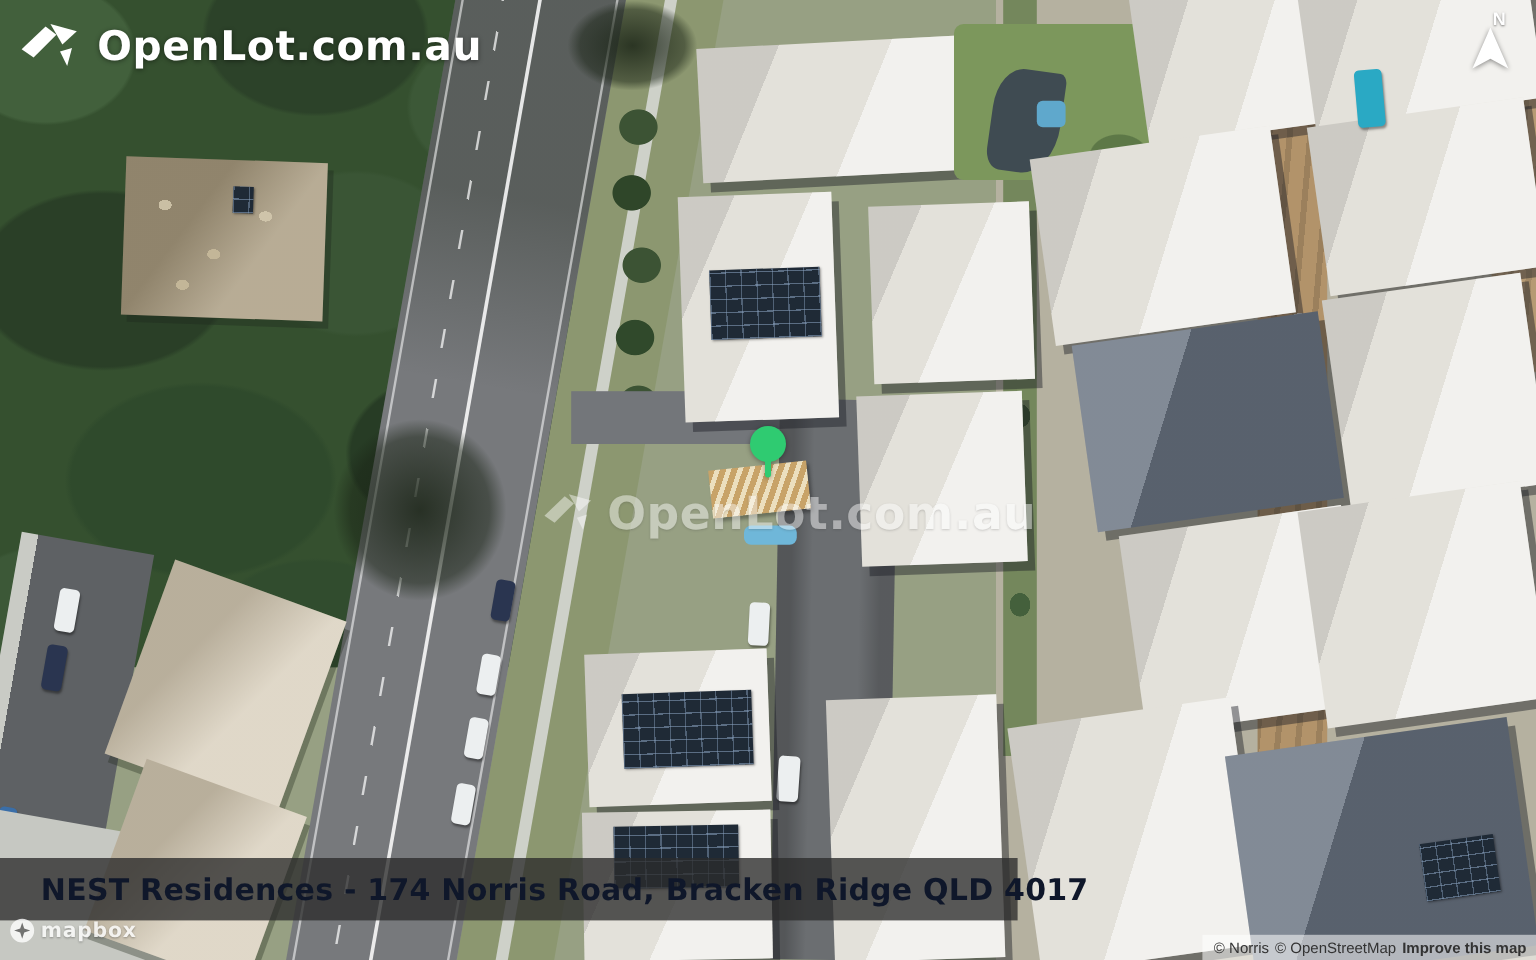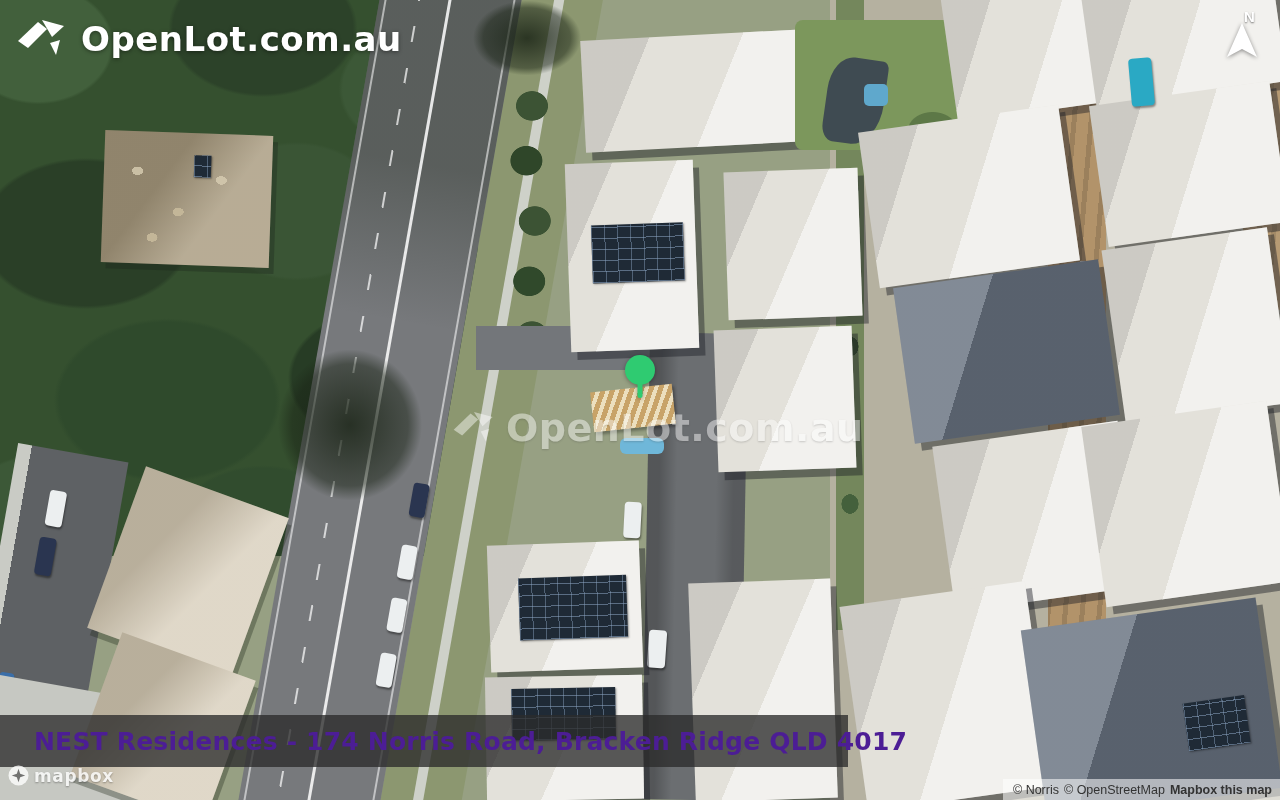--- a/index.html
+++ b/index.html
@@ -88,21 +88,21 @@
     text-shadow:0 1px 4px rgba(0,0,0,.45);}
   .north{left:1222px;top:8px;width:48px;height:52px;z-index:20;color:#fff;}
   .north .n{position:absolute;left:22px;top:0;font-size:15px;font-weight:bold;text-shadow:0 1px 2px rgba(0,0,0,.5);}
   .north svg{position:absolute;left:2px;top:13px;filter:drop-shadow(0 1px 2px rgba(0,0,0,.45));}
   .watermark{left:452px;top:406px;display:flex;align-items:center;gap:10px;z-index:15;opacity:.45;color:#fff;
     font-family:"DejaVu Sans",sans-serif;font-size:38px;font-weight:600;letter-spacing:.5px;
     text-shadow:0 1px 2px rgba(60,60,60,.5);}
   .marker{left:621px;top:354px;z-index:18;cursor:pointer;filter:drop-shadow(0 1px 2px rgba(0,0,0,.35));}
   .titlebar{left:0;top:715px;width:848px;height:52px;background:rgba(43,43,43,.78);z-index:22;
     display:flex;align-items:center;}
-  .titlebar span{margin-left:34px;color:#4c1d95;font-family:"DejaVu Sans",sans-serif;font-size:25px;font-weight:600;letter-spacing:.2px;white-space:nowrap;}
+  .titlebar span{margin-left:34px;color:#0f172a;font-family:"DejaVu Sans",sans-serif;font-size:25px;font-weight:600;letter-spacing:.2px;white-space:nowrap;}
   .mapboxlogo{left:8px;top:765px;display:flex;align-items:center;gap:5px;z-index:23;opacity:.8;text-decoration:none;}
   .mapboxlogo span{color:#fff;font-family:"DejaVu Sans",sans-serif;font-size:17px;font-weight:600;letter-spacing:.6px;text-shadow:0 1px 2px rgba(0,0,0,.4);}
   .attrib{right:0;bottom:0;height:21px;background:rgba(255,255,255,.55);z-index:23;
     display:flex;align-items:center;gap:5px;padding:0 8px 0 10px;font-size:12.5px;color:#333;}
   .attrib a{color:#333;text-decoration:none;}
   .attrib a.improve{font-weight:bold;}
 </style>
 </head>
 <body>
 
@@ -227,16 +227,16 @@
       <circle cx="10" cy="10" r="9.5" fill="#ffffff"></circle>
       <path d="M10 3.6 L11.6 8.4 L16.4 10 L11.6 11.6 L10 16.4 L8.4 11.6 L3.6 10 L8.4 8.4 Z" fill="rgba(40,40,40,.75)"></path>
       <circle cx="13.1" cy="6.9" r="1.2" fill="#ffffff"></circle>
     </svg>
     <span>mapbox</span>
   </a>
 
   <div class="s attrib">
     <a href="#">© Norris</a>
     <a href="#">© OpenStreetMap</a>
-    <a href="#" class="improve">Mapbox this map</a>
+    <a href="#" class="improve">Improve this map</a>
   </div>
 
 </div>
 
 </body></html>

